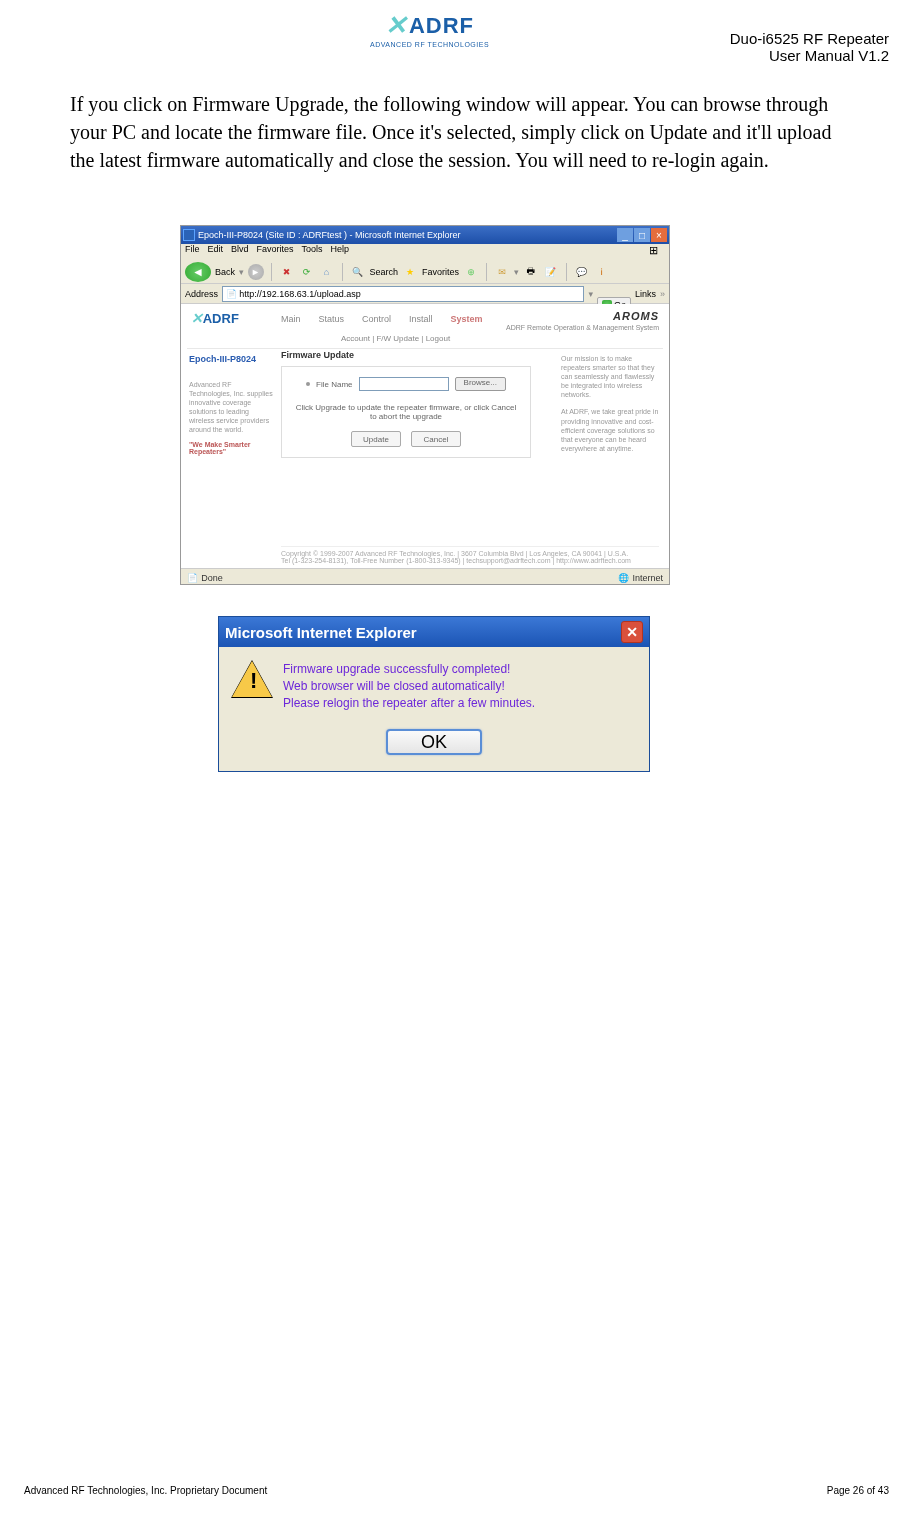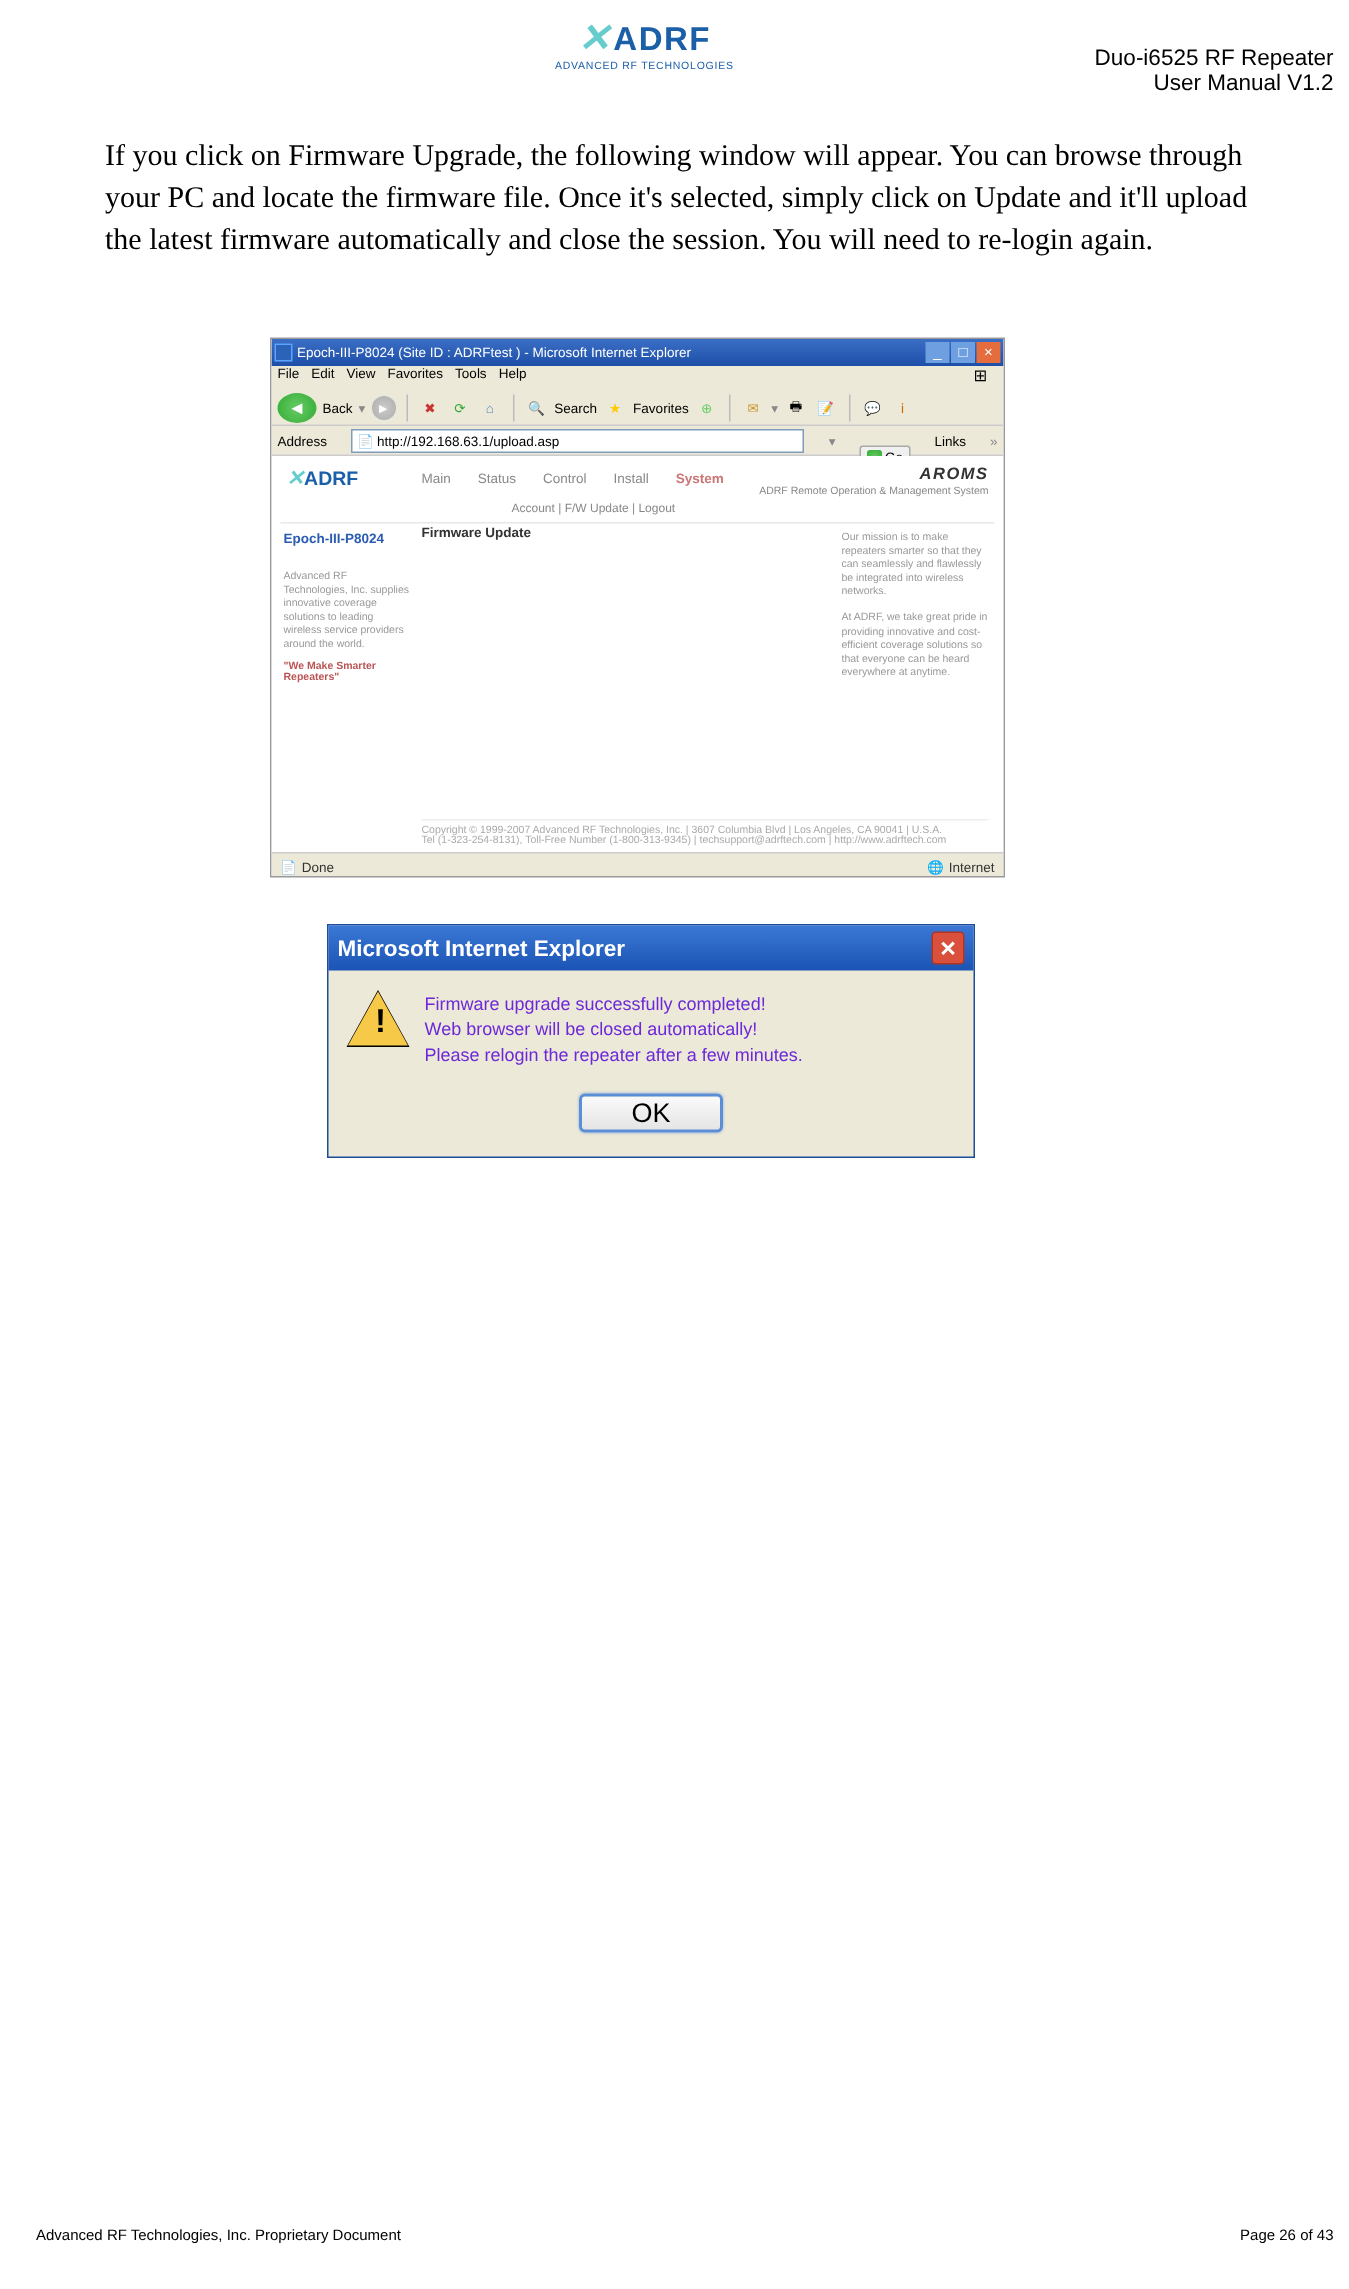--- a/index.html
+++ b/index.html
@@ -74,21 +74,21 @@
     .ie-menubar .menu-end { margin-left:auto; width:16px; height:14px; }
     .ie-menubar .flag { font-size:11px; }
     .ie-toolbar {
       height: 24px; background: #ece9d8; display:flex; align-items:center; padding:0 4px; gap:4px; border-bottom:1px solid #ccc;
     }
     .ie-toolbar .btn-back { width:26px; height:20px; background: radial-gradient(circle,#6c6,#3a3); border-radius:50%; display:flex; align-items:center; justify-content:center; color:#fff; font-size:12px; }
     .ie-toolbar .icon-sm { width:16px; height:16px; display:inline-flex; align-items:center; justify-content:center; }
     .ie-toolbar .sep { width:1px; height:18px; background:#bbb; margin:0 3px; }
     .ie-toolbar span.lbl { font-size:9px; }
     .ie-address {
-      height: 20px; background:#ece9d8; display:flex; align-items:center; padding:0 4px; gap:16px; border-bottom:1px solid #ccc;
+      height: 20px; background:#ece9d8; display:flex; align-items:center; padding:0 4px; gap:4px; border-bottom:1px solid #ccc;
     }
     .ie-address .addr-field { flex:1; height:16px; background:#fff; border:1px solid #7f9db9; padding:0 3px; font-size:9px; display:flex; align-items:center; }
     .ie-address .go-btn { height:16px; padding:0 4px; border:1px solid #aaa; background:#f0f0f0; border-radius:2px; font-size:9px; display:flex; align-items:center; gap:2px;margin-top:23px; }
     
     .web-area { position:relative; background:#fff; height: 264px; }
     .web-top-logo { position:absolute; top:6px; left:10px; display:flex; flex-direction:column; align-items:flex-start; }
     .web-top-logo .xt { display:flex; align-items:center; }
     .web-top-logo .xx { font-size:14px; font-weight:bold; color:#6cc; font-style:italic; }
     .web-top-logo .at { font-size:13px; font-weight:bold; color:#1b5fa8; }
     .web-nav { position:absolute; top:10px; left:100px; display:flex; gap:18px; font-size:9px; color:#888; }
@@ -187,21 +187,21 @@
     <span>Epoch-III-P8024 (Site ID : ADRFtest ) - Microsoft Internet Explorer</span>
     <span class="tbtns">
       <span class="tbtn">_</span>
       <span class="tbtn">□</span>
       <span class="tbtn close">×</span>
     </span>
   </div>
   <div class="ie-menubar">
     <span>File</span>
     <span>Edit</span>
-    <span>View</span>
+    <span>Blvd</span>
     <span>Favorites</span>
     <span>Tools</span>
     <span>Help</span>
     <span class="menu-end flag">⊞</span>
   </div>
   <div class="ie-toolbar">
     <span class="btn-back">◄</span>
     <span class="lbl">Back</span>
     <span style="color:#888;">▾</span>
     <span class="icon-sm" style="background:radial-gradient(circle,#ccc,#aaa);border-radius:50%;color:#fff;">►</span>
@@ -259,20 +259,33 @@
     <div class="web-divider"></div>
 
     <div class="web-sidebar">
       <div class="model">Epoch-III-P8024</div>
       <p>Advanced RF Technologies, Inc. supplies innovative coverage solutions to leading wireless service providers around the world.</p>
       <div class="tag">"We Make Smarter Repeaters"</div>
     </div>
 
     <div class="web-main">
       <div class="panel-title">Firmware Update</div>
+      <div class="panel-box">
+        <div class="file-row">
+          <span class="dot"></span>
+          <span>File Name</span>
+          <span class="file-input"></span>
+          <span class="file-browse">Browse...</span>
+        </div>
+        <div style="margin-bottom:10px;">Click Upgrade to update the repeater firmware, or click Cancel to abort the upgrade</div>
+        <div class="panel-btn-row">
+          <span class="panel-btn">Update</span>
+          <span class="panel-btn">Cancel</span>
+        </div>
+      </div>
     </div>
 
     <div class="web-right">
       <p>Our mission is to make repeaters smarter so that they can seamlessly and flawlessly be integrated into wireless networks.</p>
       <p>At ADRF, we take great pride in providing innovative and cost-efficient coverage solutions so that everyone can be heard everywhere at anytime.</p>
     </div>
 
     <div class="web-footer">
       <div>Copyright © 1999-2007 Advanced RF Technologies, Inc. | 3607 Columbia Blvd | Los Angeles, CA 90041 | U.S.A.</div>
       <div>Tel (1-323-254-8131), Toll-Free Number (1-800-313-9345) | techsupport@adrftech.com | http://www.adrftech.com</div>

